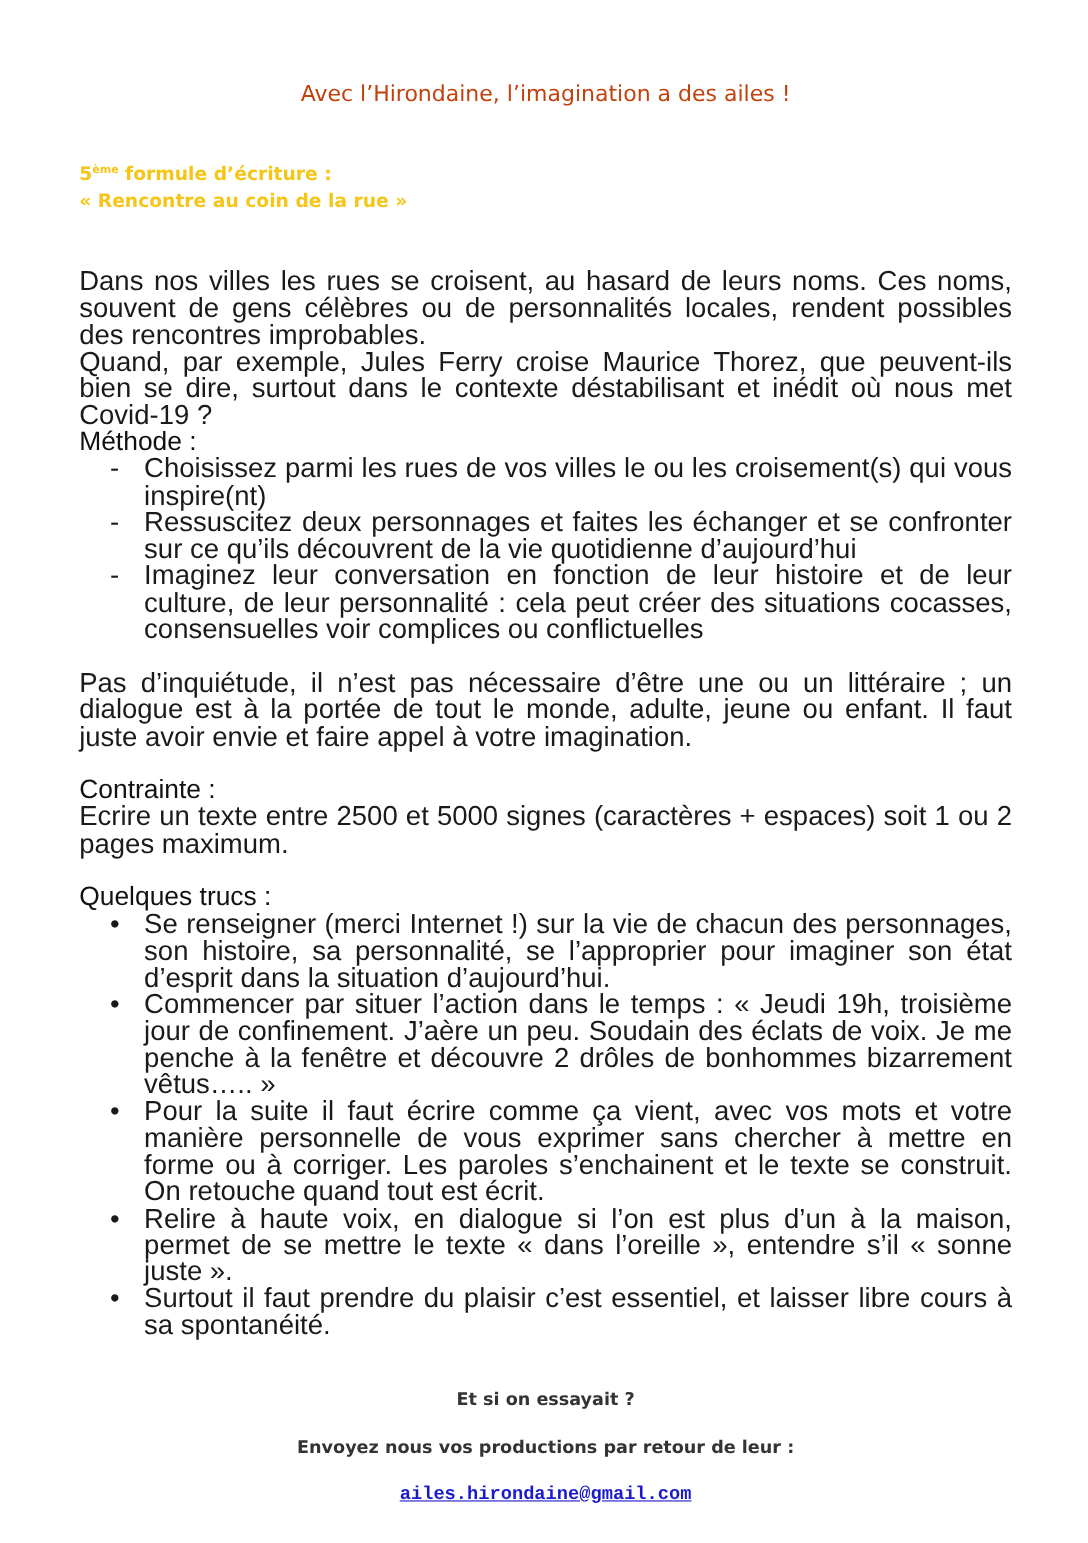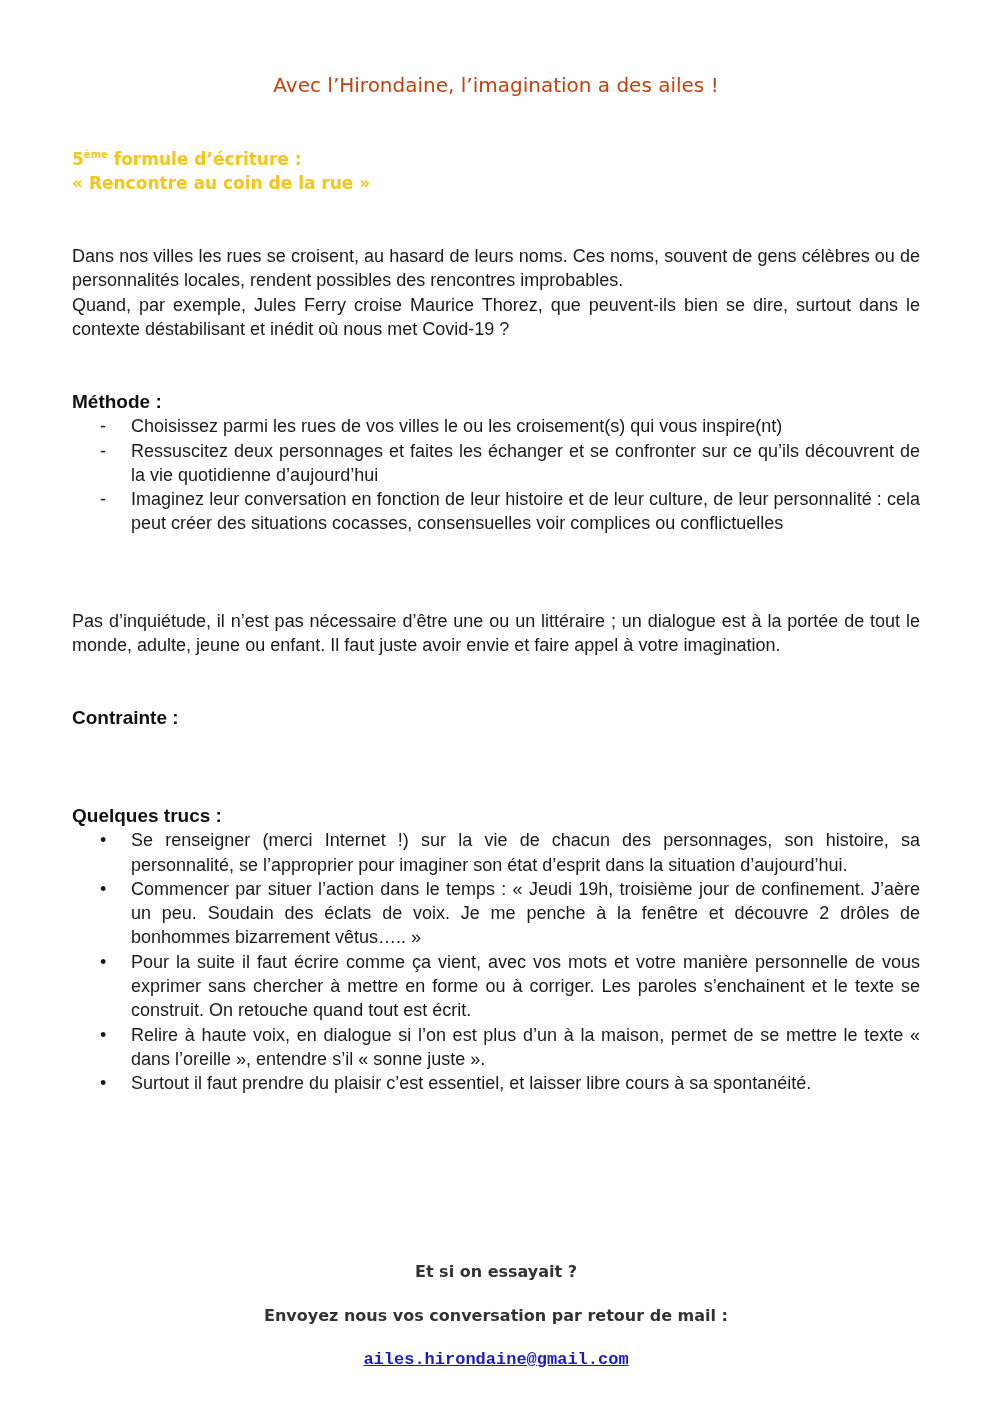--- a/index.html
+++ b/index.html
@@ -12,27 +12,27 @@
       position: absolute; top: 73px; left: 0; width: 848px; text-align: center;
       font-family: "DejaVu Sans", sans-serif; font-weight: normal; font-size: 20px; color: #c2410c;
       letter-spacing: 0px;
     }
     .subtitle {
       position: absolute; top: 147px; left: 0; width: 848px; text-align: left;
       font-weight: bold; font-size: 17px; color: #f5c518; line-height: 24px;
     }
     .subtitle sup { font-size: 10px; vertical-align: 7px; line-height: 0; }
     .body-text {
-      font-family: "Liberation Sans", sans-serif; font-size: 18px; line-height: 24.3px;
+      font-family: "Liberation Sans", sans-serif; font-size: 25px; line-height: 24.3px;
       text-align: justify; color: #1a1a1a; margin: 0;
       font-stretch: condensed;
     }
     .block { position: absolute; left: 0; width: 848px; }
     .heading {
-      font-family: "Liberation Sans", sans-serif; font-weight: bold; font-size: 19px;
+      font-family: "Liberation Sans", sans-serif; font-weight: normal; font-size: 24px;
       line-height: 24.3px; color: #111111; margin: 0;
     }
     ul.list { list-style: none; margin: 0; padding: 0; }
     ul.list li { position: relative; padding-left: 59px; }
     ul.list li .marker { position: absolute; left: 28px; top: 0; }
     .closing {
       position: absolute; left: 0; width: 848px; text-align: center;
       font-family: "DejaVu Sans", sans-serif; font-weight: bold; font-size: 16px; color: #333333; margin-top: 44px;
     }
     .email-link { color: #1a1acc; text-decoration: underline; font-size: 17px; }
@@ -62,32 +62,33 @@
       <li><span class="marker">-</span><span>Imaginez leur conversation en fonction de leur histoire et de leur culture, de leur personnalité : cela peut créer des situations cocasses, consensuelles voir complices ou conflictuelles</span></li>
     </ul>
   </div>
 
   <div class="block" style="top:609px;">
     <p class="body-text">Pas d’inquiétude, il n’est pas nécessaire d’être une ou un littéraire ; un dialogue est à la portée de tout le monde, adulte, jeune ou enfant. Il faut juste avoir envie et faire appel à votre imagination.</p>
   </div>
 
   <div class="block" style="top:706px;">
     <p class="heading">Contrainte :</p>
+    <p class="body-text">Ecrire un texte entre 2500 et 5000 signes (caractères + espaces) soit 1 ou 2 pages maximum.</p>
   </div>
 
   <div class="block" style="top:804px;">
     <p class="heading">Quelques trucs :</p>
     <ul class="list body-text">
       <li><span class="marker">•</span><span>Se renseigner (merci Internet !) sur la vie de chacun des personnages, son histoire, sa personnalité, se l’approprier pour imaginer son état d’esprit dans la situation d’aujourd’hui.</span></li>
       <li><span class="marker">•</span><span>Commencer par situer l’action dans le temps : « Jeudi 19h, troisième jour de confinement. J’aère un peu. Soudain des éclats de voix. Je me penche à la fenêtre et découvre 2 drôles de bonhommes bizarrement vêtus….. »</span></li>
       <li><span class="marker">•</span><span>Pour la suite il faut écrire comme ça vient, avec vos mots et votre manière personnelle de vous exprimer sans chercher à mettre en forme ou à corriger. Les paroles s’enchainent et le texte se construit. On retouche quand tout est écrit.</span></li>
       <li><span class="marker">•</span><span>Relire à haute voix, en dialogue si l’on est plus d’un à la maison, permet de se mettre le texte « dans l’oreille », entendre s’il « sonne juste ».</span></li>
       <li><span class="marker">•</span><span>Surtout il faut prendre du plaisir c’est essentiel, et laisser libre cours à sa spontanéité.</span></li>
     </ul>
   </div>
 
   <div class="closing" style="top:1218px;">Et si on essayait ?</div>
-  <div class="closing" style="top:1262px;">Envoyez nous vos conversation par retour de mail :</div>
+  <div class="closing" style="top:1262px;">Envoyez nous vos productions par retour de leur :</div>
   <div class="closing" style="top:1306px;font-family:Liberation Mono, monospace;">
     <a class="email-link" href="#">ailes.hirondaine@gmail.com</a>
   </div>
 
 </div>
 
 </body></html>

